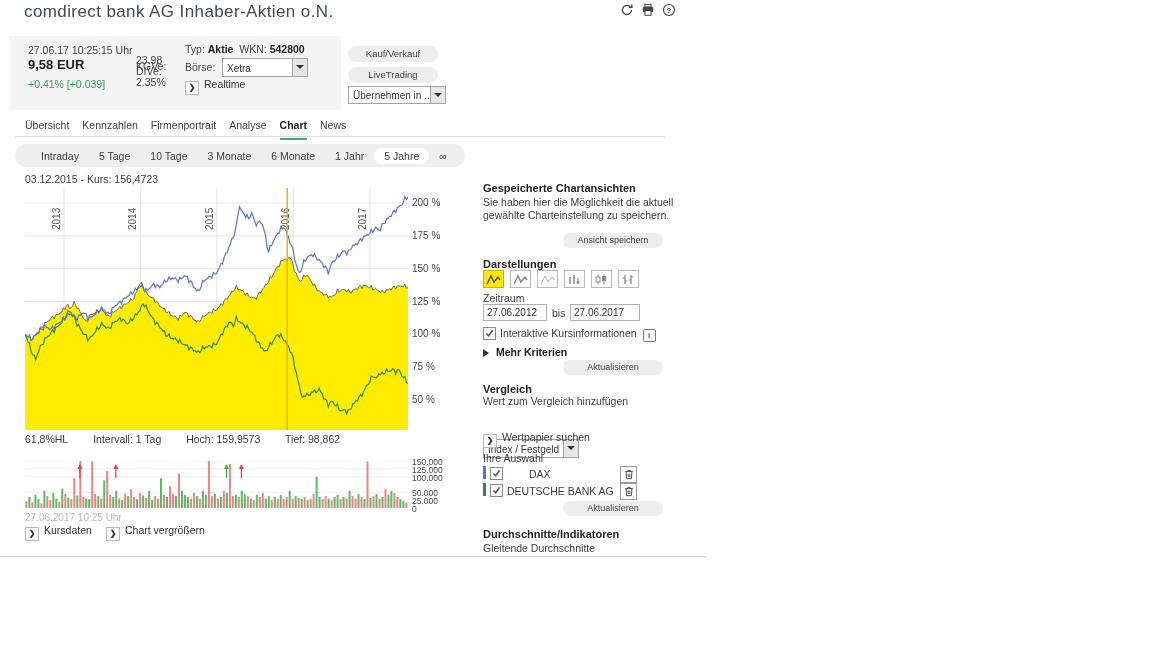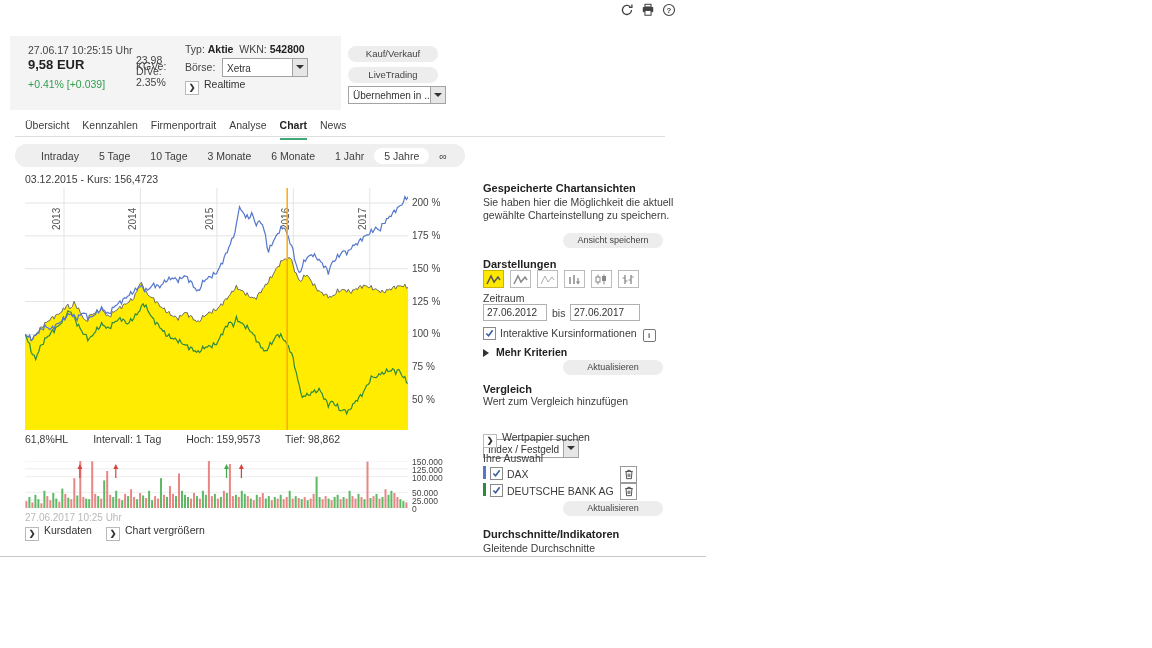--- a/index.html
+++ b/index.html
@@ -75,20 +75,21 @@
   .colorbar{position:absolute;width:3px;height:13px;}
   .trash-btn{position:absolute;width:15px;height:15px;border:1px solid #9a9a9a;background:#fff;cursor:pointer;
              display:flex;align-items:center;justify-content:center;}
   .divider{left:0;top:556px;width:706px;height:1px;background:#c9c9c9;}
 </style>
 </head>
 <body>
 
 <div class="page">
 
+  <div class="abs page-title">comdirect bank AG Inhaber-Aktien o.N.</div>
   <div class="abs hicon" style="left:620px;">
     <svg width="14" height="14" viewBox="0 0 16 16">
         <path d="M13.2 8a5.2 5.2 0 1 1-1.5-3.7" fill="none" stroke="#444" stroke-width="1.5"></path>
         <path d="M13.6 1.6v3.4h-3.4" fill="none" stroke="#444" stroke-width="1.5"></path>
       </svg>
   </div>
   <div class="abs hicon" style="left:641px;">
     <svg width="14" height="14" viewBox="0 0 16 16">
         <rect x="4.5" y="1.5" width="7" height="3" fill="none" stroke="#444" stroke-width="1.2"></rect>
         <rect x="2" y="4.5" width="12" height="6" rx="1" fill="#444"></rect>
@@ -430,21 +431,21 @@
   </div>
 
   <div class="abs sb-t" style="top:452px;">Ihre Auswahl</div>
 
   <div class="colorbar" style="left: 483px; top: 466px; background: rgb(85, 119, 204);"></div>
   <div class="cb" style="left:490px;top:467px;">
       <svg width="9" height="9" viewBox="0 0 10 10">
         <path d="M1.5 5 L4 7.5 L8.5 1.5" stroke="#3a5f9e" stroke-width="1.8" fill="none"></path>
       </svg>
     </div>
-  <div class="abs sb-t" style="left:507px;top:468px;text-align:center;">DAX</div>
+  <div class="abs sb-t" style="left:529px;top:468px;text-align:center;">DAX</div>
   <div class="trash-btn" style="left:620px;top:466px;">
       <svg width="10" height="11" viewBox="0 0 12 13">
         <path d="M1.5 3h9 M4.5 3V1.5h3V3 M2.5 3l.6 8.5h5.8L9.5 3 M5 5.5v4 M7 5.5v4" stroke="#333" stroke-width="1" fill="none"></path>
       </svg>
     </div>
 
   <div class="colorbar" style="left: 483px; top: 483px; background: rgb(47, 138, 61);"></div>
   <div class="cb" style="left:490px;top:484px;">
       <svg width="9" height="9" viewBox="0 0 10 10">
         <path d="M1.5 5 L4 7.5 L8.5 1.5" stroke="#3a5f9e" stroke-width="1.8" fill="none"></path>

